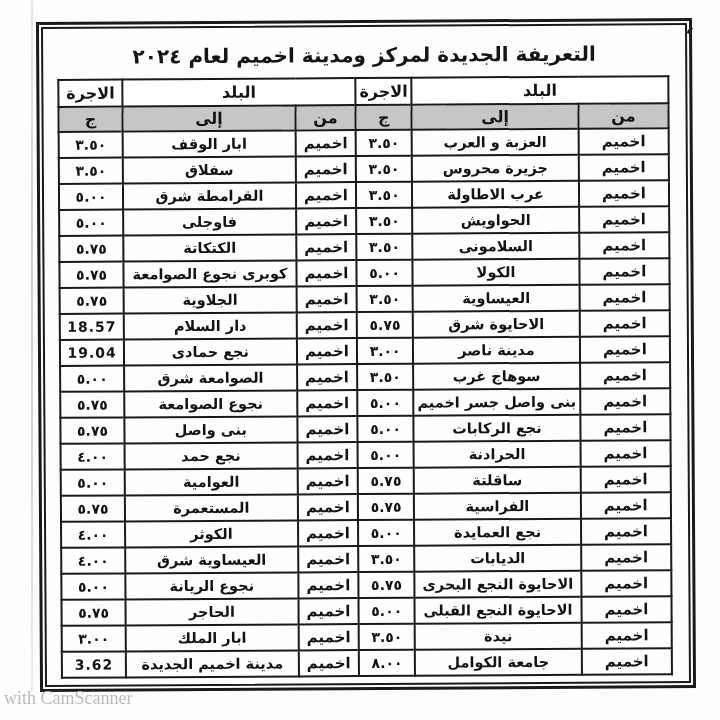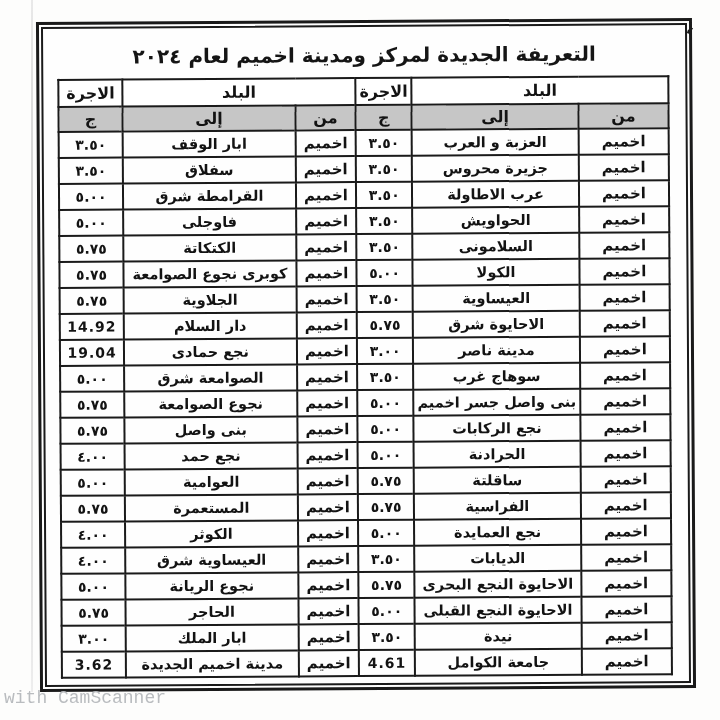--- a/index.html
+++ b/index.html
@@ -44,21 +44,21 @@
     padding:0 2px;overflow:hidden;white-space:nowrap;
   }
   thead tr.top-head th{height:25px;font-size:16px;background:#fff;}
   thead tr.sub-head th{height:23px;font-size:16px;background:var(--shade);}
   tbody tr{height:26px;}
   td.from-cell{font-size:15px;margin-left:20px;}
   td.to-cell{font-size:14.5px;}
   td.fare-cell{font-size:14px;letter-spacing:1px;}
   .watermark{
     position:absolute;left:4px;top:688px;
-    font-family:Liberation Mono, monospace;
+    font-family:Liberation Serif, serif;
     font-size:18px;color:#b9bcbf;direction:ltr;
   }
 </style>
 </head>
 <body style="--shade: #c6c6c6; --border: #1a1a1a;">
 
 <div class="scan-edge"></div>
 
 <div class="frame">
   <span class="corner-mark">،</span>
@@ -147,21 +147,21 @@
     <td class="from-cell">اخميم</td>
     <td class="to-cell">الجلاوية</td>
     <td class="fare-cell">٥.٧٥</td>
   </tr>
         <tr>
     <td class="from-cell">اخميم</td>
     <td class="to-cell">الاحايوة شرق</td>
     <td class="fare-cell">٥.٧٥</td>
     <td class="from-cell">اخميم</td>
     <td class="to-cell">دار السلام</td>
-    <td class="fare-cell">14.92</td>
+    <td class="fare-cell">18.57</td>
   </tr>
         <tr>
     <td class="from-cell">اخميم</td>
     <td class="to-cell">مدينة ناصر</td>
     <td class="fare-cell">٣.٠٠</td>
     <td class="from-cell">اخميم</td>
     <td class="to-cell">نجع حمادى</td>
     <td class="fare-cell">19.04</td>
   </tr>
         <tr>
@@ -248,21 +248,21 @@
     <td class="from-cell">اخميم</td>
     <td class="to-cell">نيدة</td>
     <td class="fare-cell">٣.٥٠</td>
     <td class="from-cell">اخميم</td>
     <td class="to-cell">ابار الملك</td>
     <td class="fare-cell">٣.٠٠</td>
   </tr>
         <tr>
     <td class="from-cell">اخميم</td>
     <td class="to-cell">جامعة الكوامل</td>
-    <td class="fare-cell">4.61</td>
+    <td class="fare-cell">٨.٠٠</td>
     <td class="from-cell">اخميم</td>
     <td class="to-cell">مدينة اخميم الجديدة</td>
     <td class="fare-cell">3.62</td>
   </tr>
       </tbody>
   </table>
 </div>
 
 <div class="watermark" style="color: rgb(185, 188, 191);">with CamScanner</div>
 

